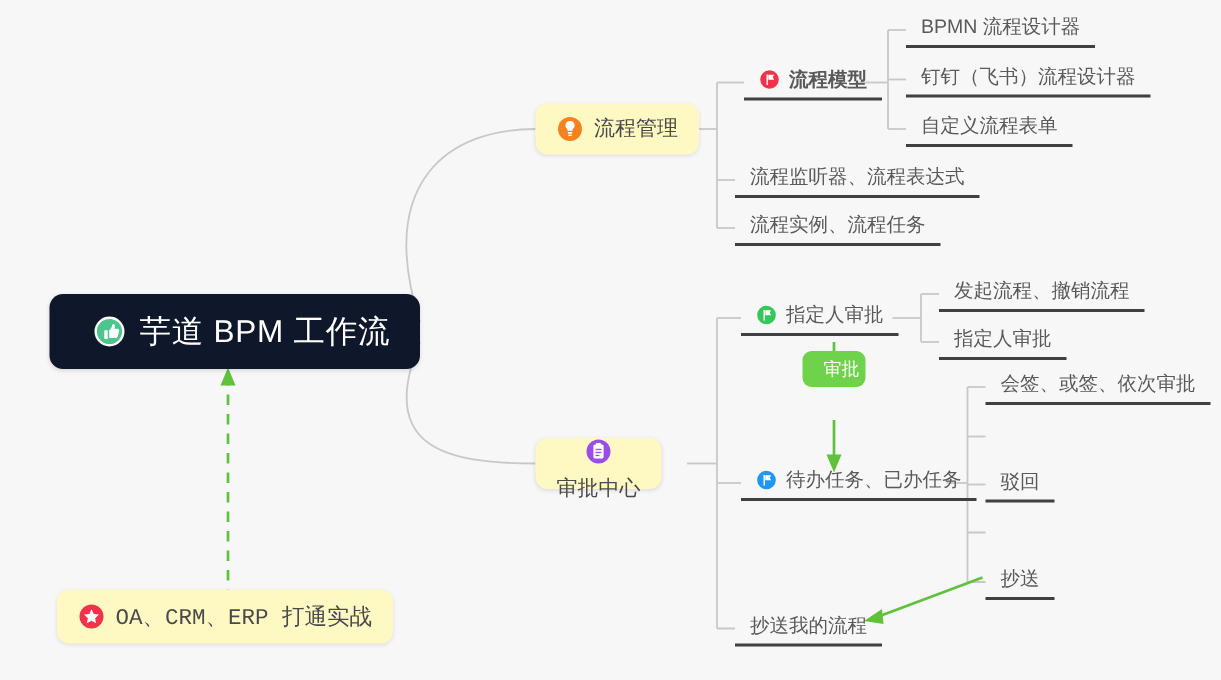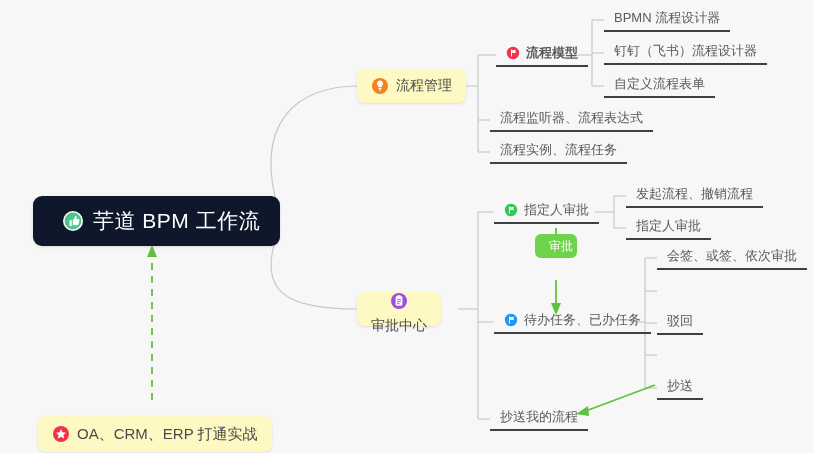--- a/index.html
+++ b/index.html
@@ -215,21 +215,21 @@
     <span class="label">驳回</span>
   </div>
   <div class="node leaf" style="left:657px;top:376px;">
     <span class="label">抄送</span>
   </div>
 
   <div class="node leaf" style="left:490px;top:407px;font-family:Liberation Mono, monospace;">
     <span class="label">抄送我的流程</span>
   </div>
 
-  <div class="node card" style="left:38px;top:416px;height:36px;">
+  <div class="node card" style="left:38px;top:393px;height:36px;font-family:Liberation Mono, monospace;">
     <span class="icon">
       <svg width="18" height="18" viewBox="0 0 18 18">
         <circle cx="9" cy="9" r="8" fill="#f0324b"></circle>
         <polygon points="9,4.1 10.5,7.3 14,7.7 11.4,10.1 12.1,13.5 9,11.8 5.9,13.5 6.6,10.1 4,7.7 7.5,7.3" fill="#ffffff"></polygon>
       </svg>
     </span>
     <span class="label" style="font-size:15px;">OA、CRM、ERP 打通实战</span>
   </div>
 
 </div>

